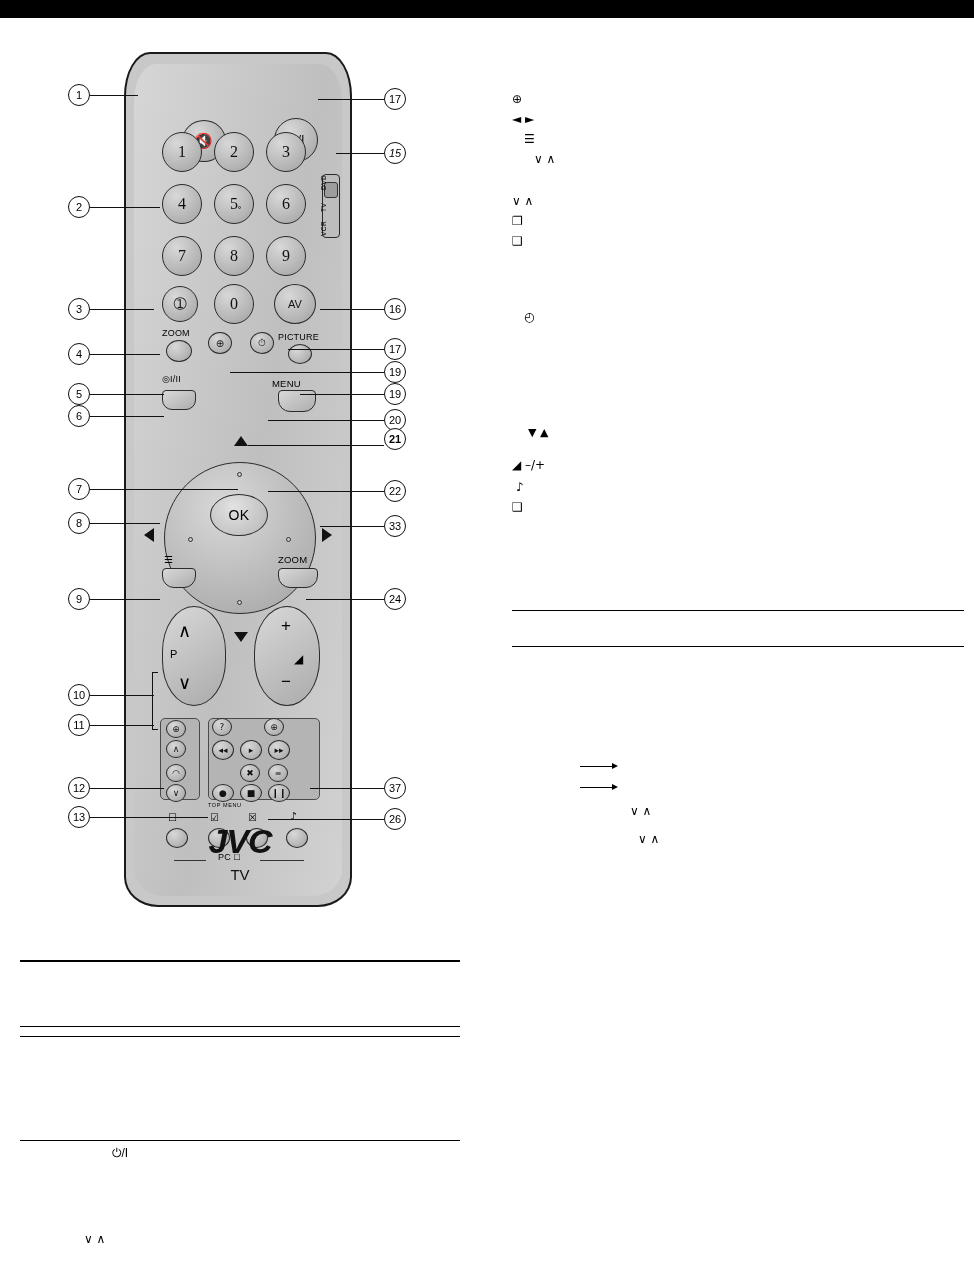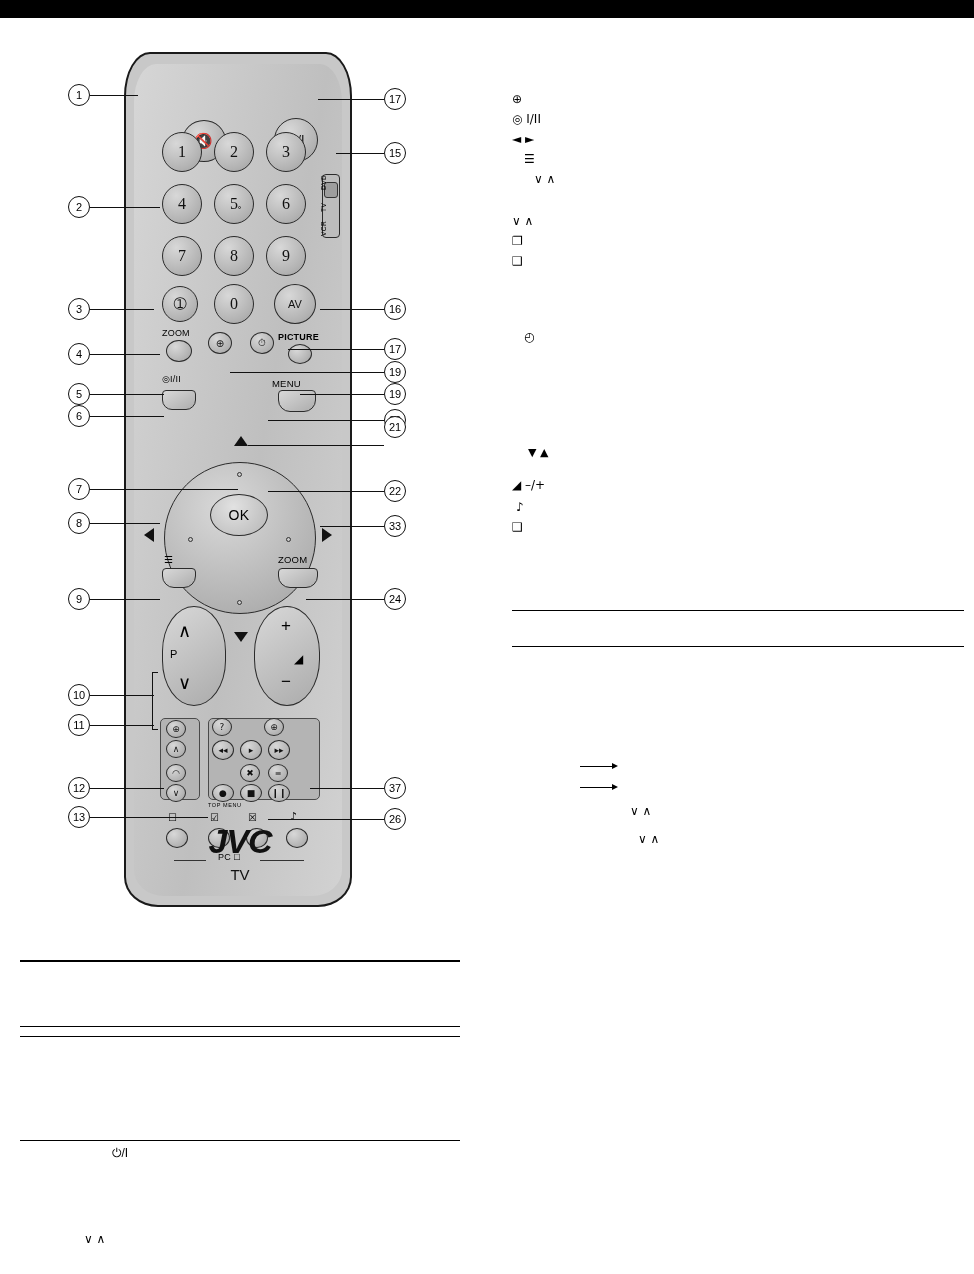--- a/index.html
+++ b/index.html
@@ -309,21 +309,21 @@
   <div class="label-tiny" style="left:36px; top:274px; font-size:9px;">ZOOM</div>
   <div class="btn" style="left:40px; top:286px; width:26px; height:22px;"></div>
 
   <div class="btn small" style="left:82px; top:278px; width:24px; height:22px;">
     <span class="sym" style="font-size:10px;">⊕</span>
   </div>
 
   <div class="btn small" style="left:124px; top:278px; width:24px; height:22px;">
     <span class="sym" style="font-size:10px;">⏱</span>
   </div>
-  <div class="label-tiny" style="left:152px; top:278px; font-size:9px;font-weight:bold;">PICTURE</div>
+  <div class="label-tiny" style="left:152px; top:278px; font-size:9px;">PICTURE</div>
   <div class="btn" style="left:162px; top:290px; width:24px; height:20px;"></div>
 
   <div class="label-tiny" style="left:36px; top:320px; font-size:9px;">
     <span class="sym">◎</span><span>I/II</span>
   </div>
 
   <div style="position:absolute;left:36px;top:336px;width:34px;height:20px;border:1.6px solid #2b2b2b;border-radius:4px 4px 10px 10px;background-image:linear-gradient(150deg,#d8d8d8,#adadad);"></div>
 
   <div class="label-tiny" style="left:146px; top:324px; font-size:9.5px;">MENU</div>
   <div style="position:absolute;left:152px;top:336px;width:38px;height:22px;border:1.6px solid #2b2b2b;border-radius:4px 4px 12px 12px;background-image:linear-gradient(150deg,#d8d8d8,#adadad);"></div>
@@ -450,27 +450,27 @@
 <div class="lead" style="left:90px;  top:489px; width:148px;"></div>
 <div class="lead" style="left:90px;  top:523px; width:70px;"></div>
 <div class="lead" style="left:90px;  top:599px; width:70px;"></div>
 <div class="lead" style="left:90px;  top:695px; width:64px;"></div>
 <div class="lead" style="left:90px;  top:725px; width:64px;"></div>
 <div class="lead" style="left:90px;  top:788px; width:74px;"></div>
 <div class="lead" style="left:90px;  top:817px; width:118px;"></div>
 <div class="bracket" style="left:152px; top:672px; width:6px; height:58px;"></div>
 
 <div class="callout" style="left:384px; top:88px;">17</div>
-<div class="callout" style="left:384px; top:142px;">15</div>
+<div class="callout" style="left:384px; top:142px;font-style:italic;">15</div>
 <div class="callout" style="left:384px; top:298px;text-align:right;">16</div>
 <div class="callout" style="left:384px; top:338px;">17</div>
 <div class="callout" style="left:384px; top:361px;">19</div>
 <div class="callout" style="left:384px; top:383px;">19</div>
 <div class="callout" style="left:384px; top:409px;">20</div>
-<div class="callout" style="left:384px; top:416px;">21</div>
+<div class="callout" style="left:384px; top:428px;font-weight:bold;">21</div>
 <div class="callout" style="left:384px; top:480px;">22</div>
 <div class="callout" style="left:384px; top:515px;">33</div>
 <div class="callout" style="left:384px; top:588px;">24</div>
 <div class="callout" style="left:384px; top:777px;">37</div>
 <div class="callout" style="left:384px; top:808px;">26</div>
 
 <div class="lead" style="left:318px; top:99px;  width:66px;"></div>
 <div class="lead" style="left:336px; top:153px; width:48px;"></div>
 <div class="lead" style="left:320px; top:309px; width:64px;"></div>
 <div class="lead" style="left:288px; top:349px; width:96px;"></div>
@@ -483,24 +483,20 @@
 <div class="lead" style="left:306px; top:599px; width:78px;"></div>
 <div class="lead" style="left:310px; top:788px; width:74px;"></div>
 <div class="lead" style="left:268px; top:819px; width:116px;"></div>
 
 <div class="legend">
   <div class="legend-row" style="height:20px;">
     <span class="glyph sym">⊕</span>
     <span class="legend-text"></span>
   </div>
   <div class="legend-row" style="height:20px;">
-    <span class="glyph sym">◎ I/II</span>
-    <span class="legend-text"></span>
-  </div>
-  <div class="legend-row" style="height:20px;">
     <span class="glyph sym">◄  ►</span>
     <span class="legend-text"></span>
   </div>
   <div class="legend-row" style="height:20px;">
     <span class="glyph sym" style="left:12px;">☰</span>
     <span class="legend-text"></span>
   </div>
   <div class="legend-row" style="height:20px;">
     <span class="glyph sym" style="left:22px;">∨  ∧</span>
     <span class="legend-text"></span>

